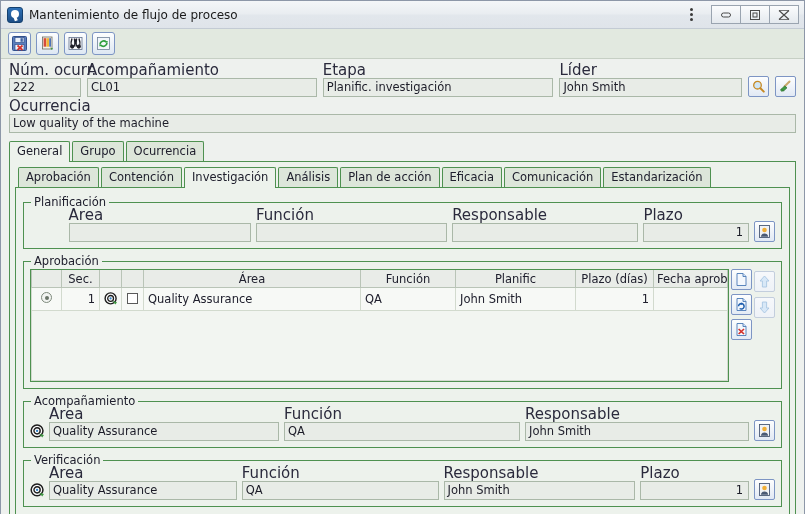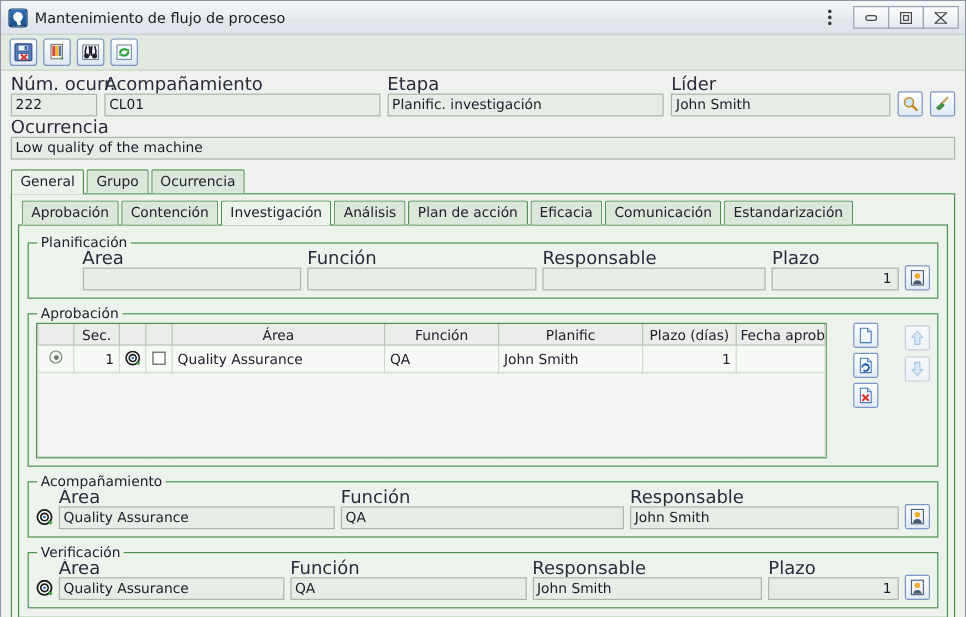--- a/index.html
+++ b/index.html
@@ -342,21 +342,21 @@
                 <rect x="2.5" y="1.5" width="10" height="12" fill="#f0f2f5" stroke="#4a5a74" stroke-width="0.9"></rect>
                 <circle cx="7.5" cy="6" r="2.3" fill="#f0ae35"></circle>
                 <path d="M3.8 12.8 q0.6 -3.2 3.7 -3.2 q3.1 0 3.7 3.2 z" fill="#4a5a74"></path>
               </svg>
             </div>
           </div>
         </div>
 
         <div class="group" style="margin-top:12px">
           <span class="gtitle">Aprobación</span>
-          <div style="display:flex;gap:22px;padding-top:3px;align-items:flex-start">
+          <div style="display:flex;gap:2px;padding-top:3px;align-items:flex-start">
 
             <div class="gridwrap" style="flex:1 1 auto;height:113px;overflow:hidden">
               <table class="grid">
                 <colgroup>
                   <col style="width:30px">
                     <col style="width:38px">
                     <col style="width:22px">
                     <col style="width:22px">
                   <col>
                     <col style="width:95px">

